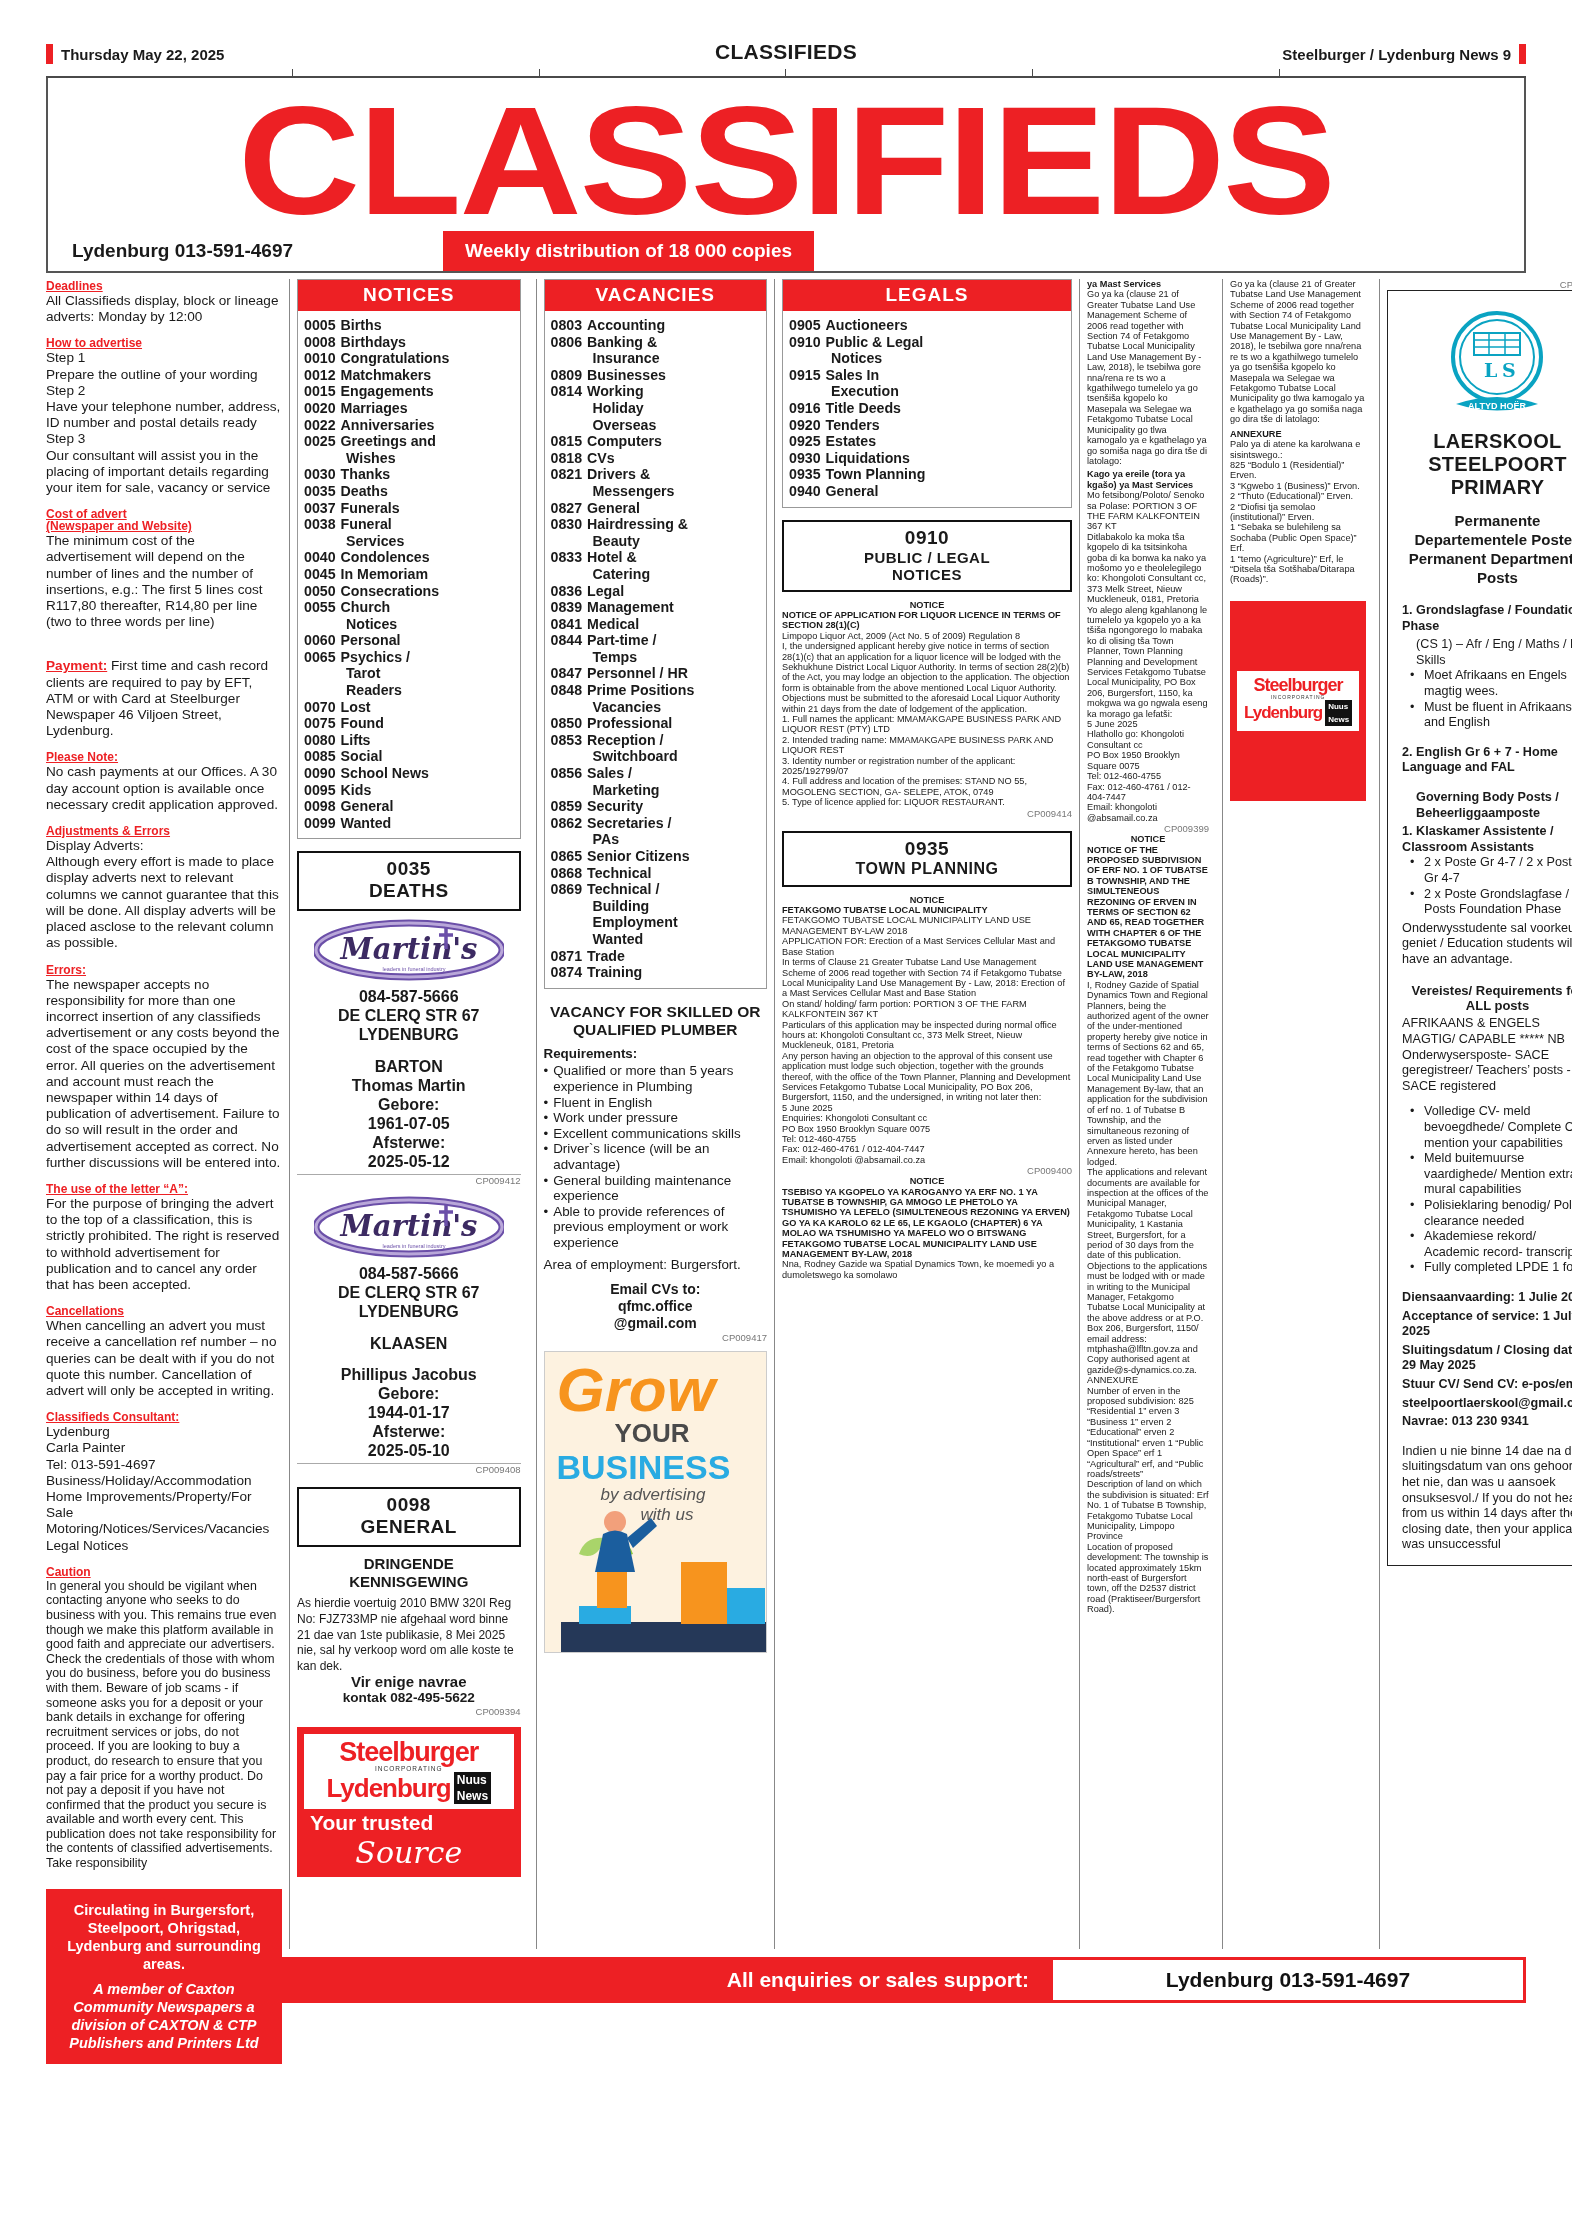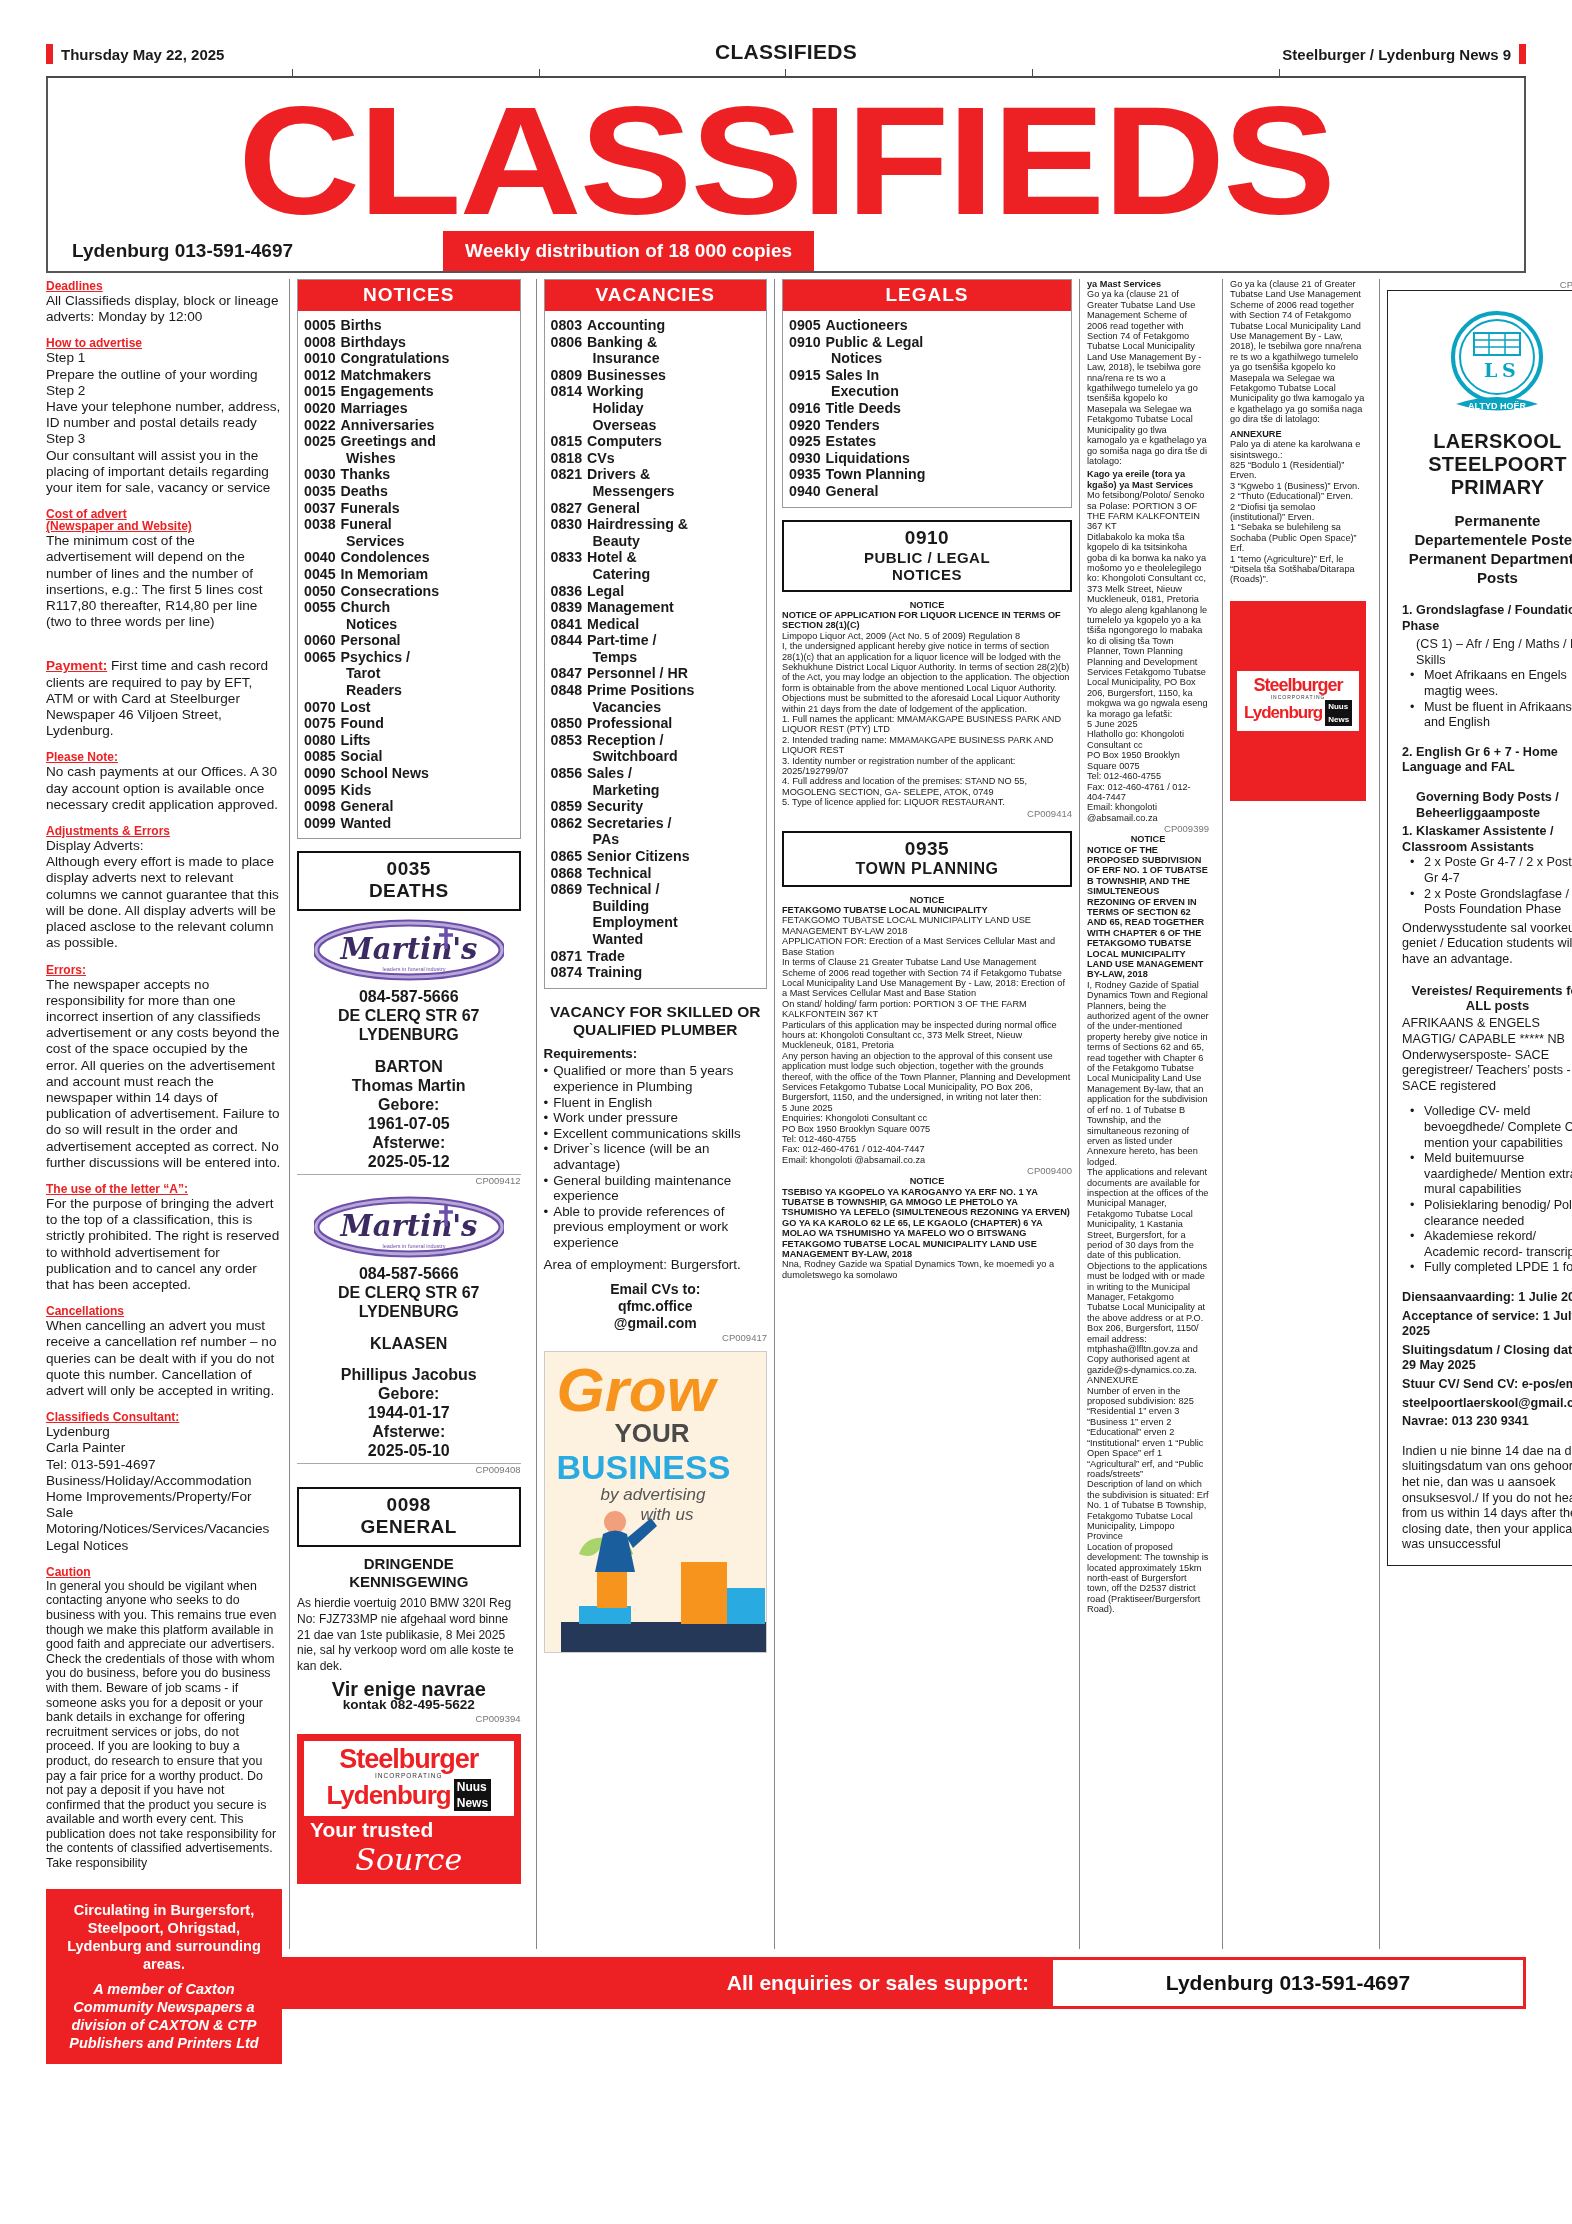--- a/index.html
+++ b/index.html
@@ -137,21 +137,21 @@
   .school-title { text-align: center; font-size: 20px; font-weight: bold; line-height: 23px;
                   letter-spacing: .3px; }
   .school-sub { text-align: center; font-size: 15px; font-weight: bold; line-height: 19px;
                 margin-top: 12px; }
   .school-p { font-size: 12.6px; line-height: 15.6px; margin-top: 3px; }
   .school-li { font-size: 12.6px; line-height: 15.6px; padding-left: 22px; position: relative; }
   .school-li:before { content: "•"; position: absolute; left: 8px; }
   .school-ctr { text-align: center; font-weight: bold; font-size: 13px; margin-top: 10px; }
 
   
-  .footer { display: flex; align-items: stretch; margin-top: 8px; height: 52px;
+  .footer { display: flex; align-items: stretch; margin-top: 8px; height: 46px;
             border: 3px solid #ed2024; }
   .footer-l { background: #ed2024; color: #fff; flex: 1; display: flex; align-items: center;
               justify-content: flex-end; padding-right: 24px; font-weight: bold; font-size: 21px; }
   .footer-r { background: #fff; flex: 0 0 470px; display: flex; align-items: center;
               justify-content: center; font-weight: bold; font-size: 21px; color: #111; }
 </style>
 </head>
 <body>
 
 <div class="page">
@@ -412,21 +412,21 @@
 
         <div class="codebox">
           <div class="num">0098</div>
           <div class="nm">GENERAL</div>
         </div>
 
         <div>
           <div style="text-align:center;font-size:15px;font-weight:bold;line-height:18px">DRINGENDE</div>
           <div style="text-align:center;font-size:15px;font-weight:bold;line-height:18px">KENNISGEWING</div>
           <div style="font-size:12px;line-height:15.6px;margin-top:5px">As hierdie voertuig 2010 BMW 320I Reg No: FJZ733MP nie afgehaal word binne 21 dae van 1ste publikasie, 8 Mei 2025 nie, sal hy verkoop word om alle koste te kan dek.</div>
-          <div style="text-align:center;font-size:20px;font-weight:bold;line-height:16px;margin-top:7px">Vir enige navrae</div>
+          <div style="text-align:center;font-size:15px;font-weight:bold;line-height:16px;">Vir enige navrae</div>
           <div style="text-align:center;font-size:13.6px;font-weight:bold;line-height:16px">kontak 082-495-5622</div>
           <div class="cpcode-plain">CP009394</div>
         </div>
 
         <div class="sbl" style="margin-top:10px">
           <div class="sbl-white">
             <div class="sbl-steel">Steelburger</div>
             <div class="sbl-inc">INCORPORATING</div>
             <div class="sbl-row">
               <div class="sbl-lyd">Lydenburg</div>

